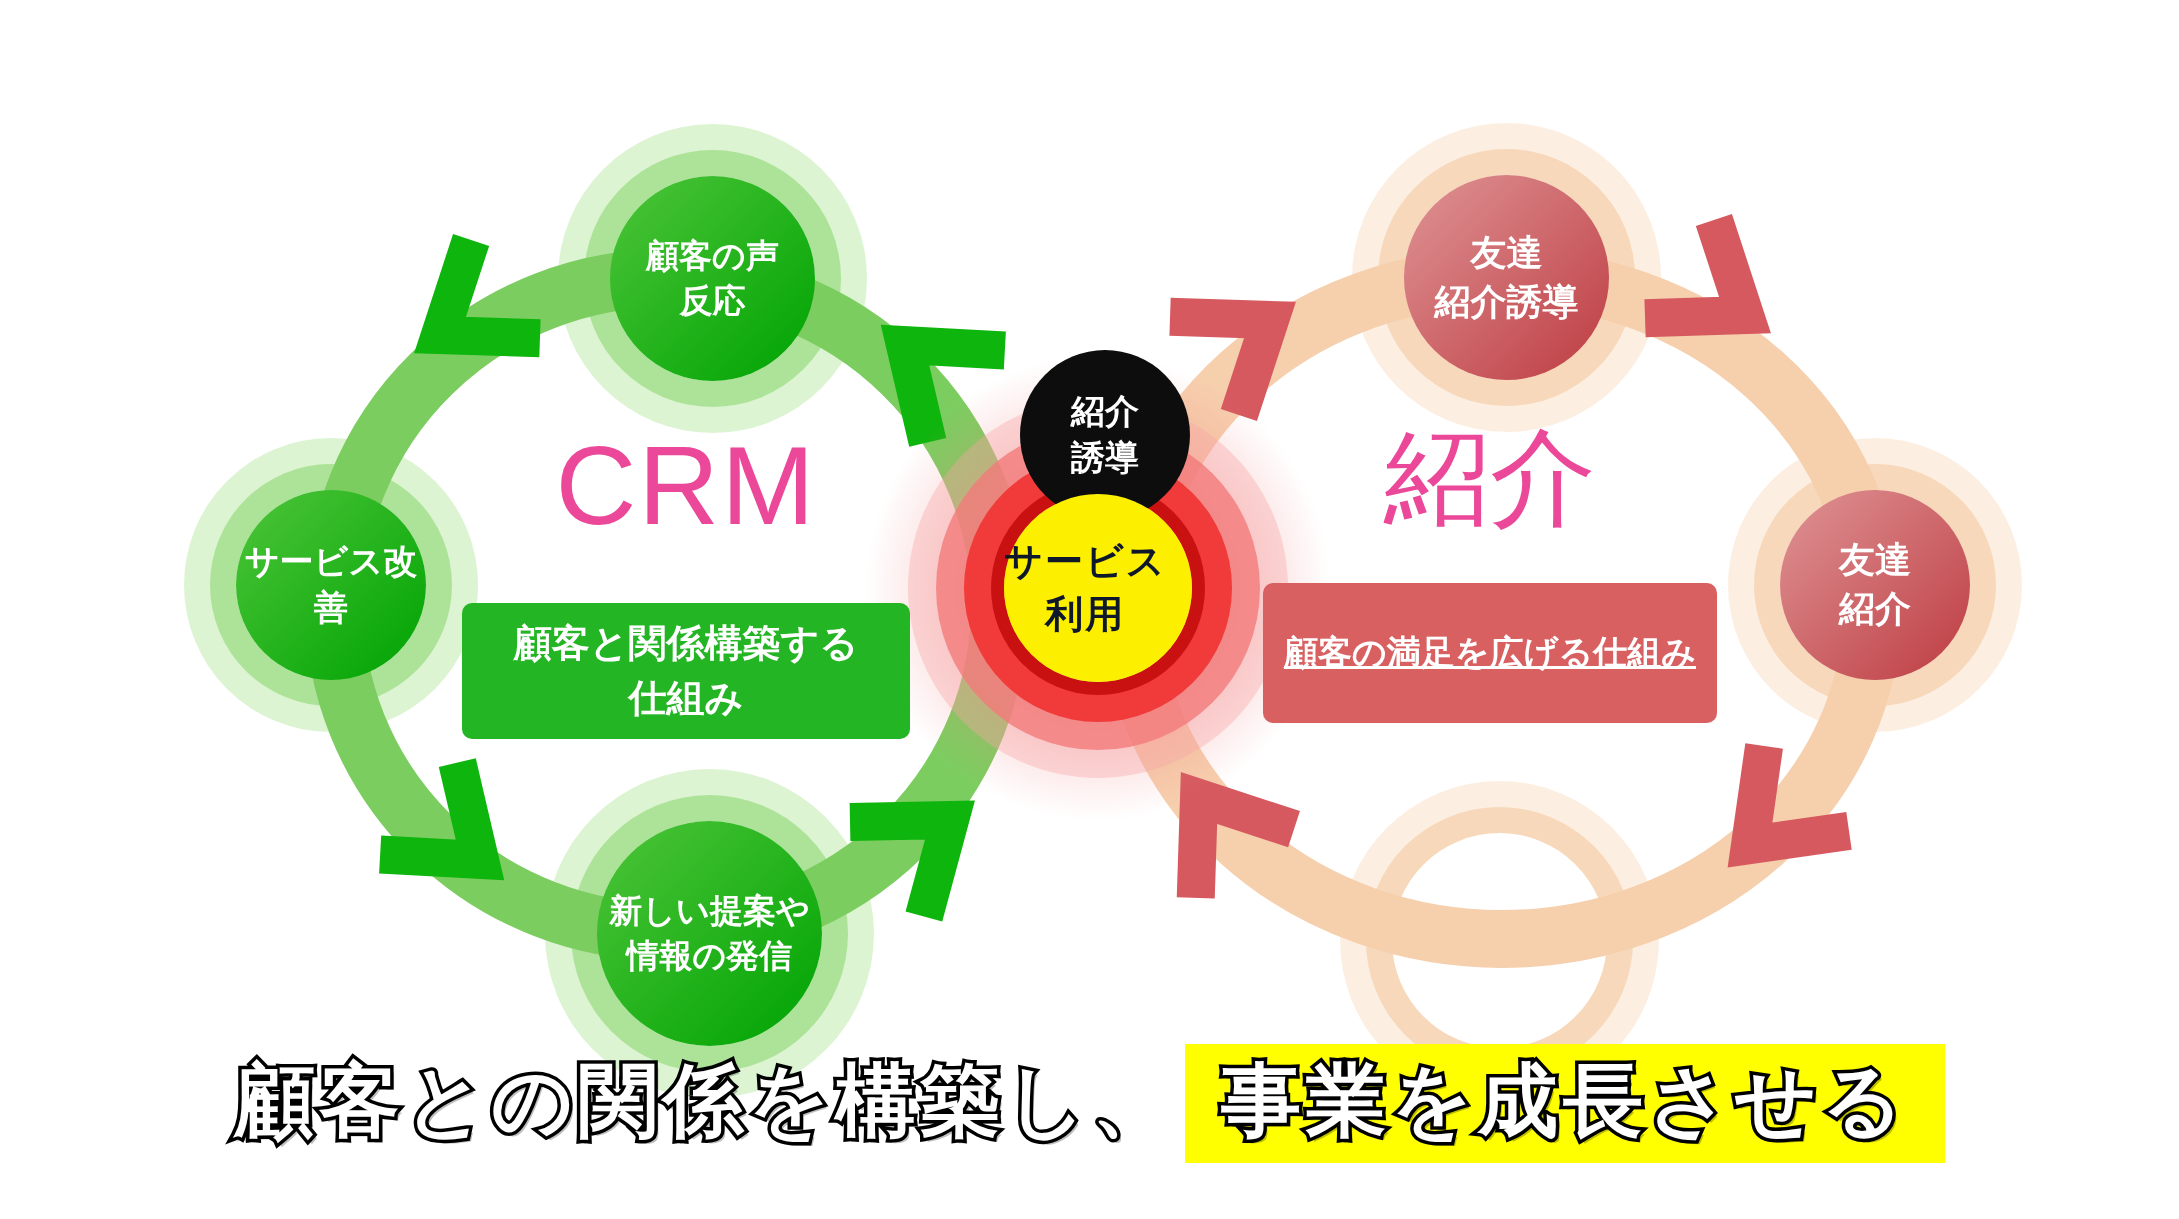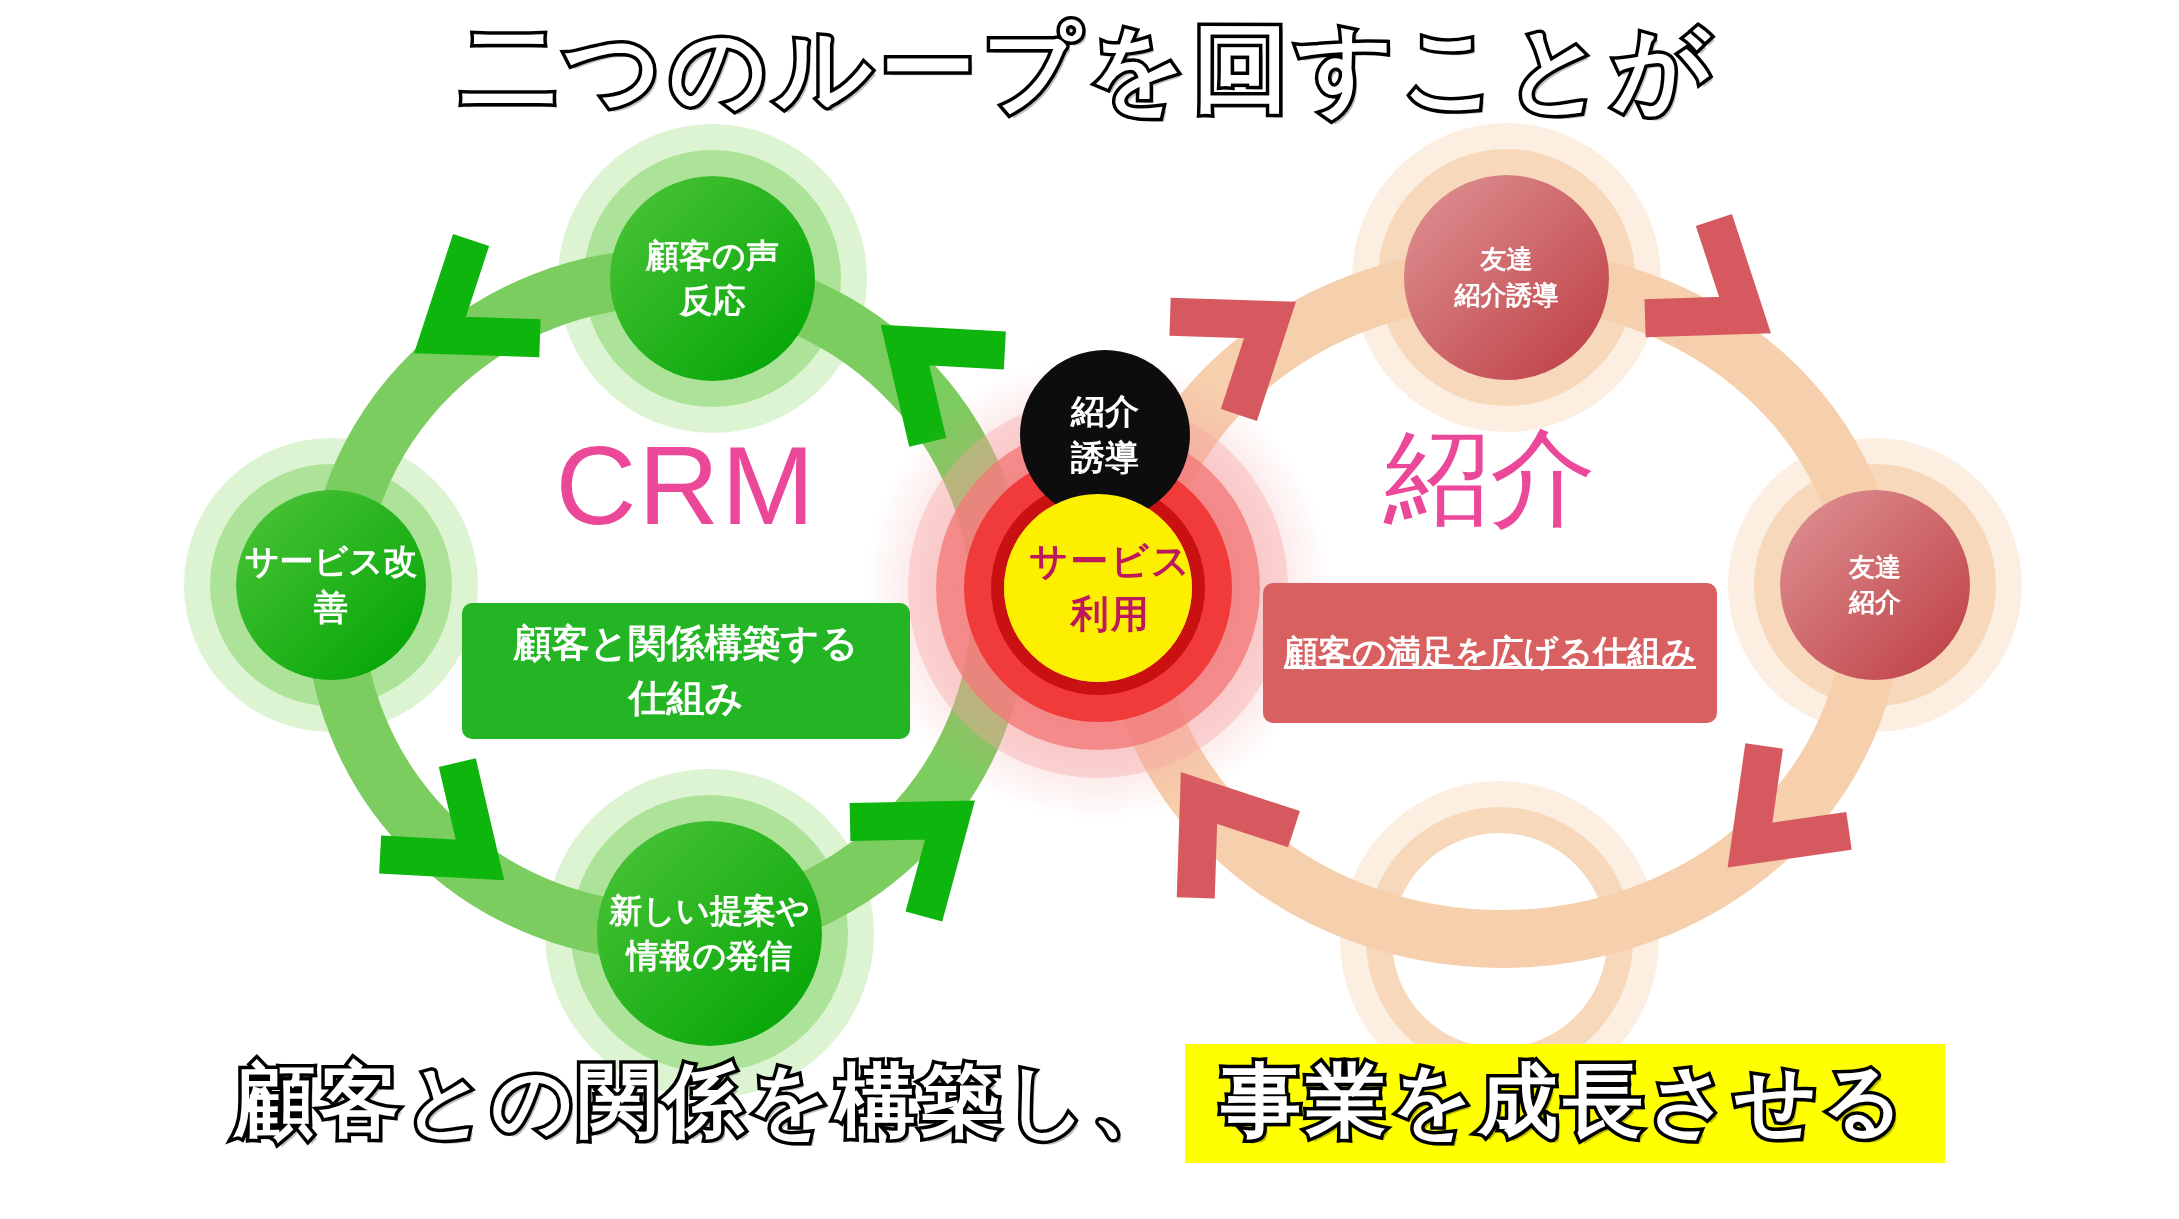--- a/index.html
+++ b/index.html
@@ -15,30 +15,30 @@
   .band{fill:none;stroke-width:58;}
   .chev{fill:none;stroke-width:38;stroke-linejoin:miter;stroke-miterlimit:6;}
 
   .glow{position:absolute;left:863px;top:353px;width:470px;height:470px;border-radius:50%;z-index:2;
         background:radial-gradient(circle,rgba(242,128,128,.40) 35%,rgba(242,128,128,0) 70%);}
 
   
   .node{position:absolute;border-radius:50%;display:flex;align-items:center;justify-content:center;
         text-align:center;color:#fff;font-weight:bold;z-index:3;white-space:pre-line;line-height:1.35;}
   .node.g{background:linear-gradient(135deg,#4ec53a 0%,#0aa80a 85%);font-size:33px;}
-  .node.r{background:linear-gradient(135deg,#df9496 0%,#c2494e 85%);font-size:26px;}
+  .node.r{background:linear-gradient(135deg,#df9496 0%,#c2494e 85%);font-size:36px;}
 
   
   .center-rings{position:absolute;left:1004px;top:494px;width:188px;height:188px;border-radius:50%;z-index:4;
         box-shadow:0 0 0 13px #c91111,0 0 0 40px #f13a3a,0 0 0 68px rgba(243,122,122,.8),0 0 0 96px rgba(247,166,166,.38);}
   .black-circle{position:absolute;left:1020px;top:350px;width:170px;height:170px;border-radius:50%;
         background:#0d0d0d;color:#fff;display:flex;align-items:center;justify-content:center;text-align:center;
         font-size:34px;font-weight:bold;line-height:1.35;white-space:pre-line;z-index:5;}
   .yellow-circle{position:absolute;left:1004px;top:494px;width:188px;height:188px;border-radius:50%;
-        background:#fcf000;color:#be185d;display:flex;align-items:center;justify-content:flex-end;text-align:center;
+        background:#fcf000;color:#0f172a;display:flex;align-items:center;justify-content:flex-start;text-align:center;
         font-size:38px;font-weight:bold;letter-spacing:2px;line-height:1.4;white-space:pre-line;z-index:6;}
 
   
   .loop-title{position:absolute;z-index:7;font-weight:400;color:#ec4899;text-align:center;line-height:1;}
   .loop-title.crm{left:462px;top:430px;width:448px;font-size:112px;letter-spacing:2px;}
   .loop-title.ref{left:1263px;top:424px;width:454px;font-size:106px;}
   .loop-box{position:absolute;z-index:7;color:#fff;font-weight:bold;display:flex;align-items:center;justify-content:center;
         text-align:center;border-radius:10px;white-space:pre-line;line-height:1.45;}
   .loop-box.crm{left:462px;top:603px;width:448px;height:136px;background:#23b523;font-size:38px;}
   .loop-box.ref{left:1263px;top:583px;width:454px;height:140px;background:#d96060;font-size:34px;text-decoration:underline;}
@@ -49,21 +49,20 @@
         font-size:95px;font-weight:900;letter-spacing:8px;}
   .tagline{position:absolute;top:1048px;left:0;width:100%;text-align:center;z-index:7;
         font-size:80px;font-weight:900;letter-spacing:5px;}
   .tagline .hl{background:#ffff00;padding:12px 36px 18px;margin-left:8px;}
 </style>
 </head>
 <body>
 
 <div class="stage">
 
-  <div class="main-title outlined">二つのループを回すことが</div>
 
   <div class="halo g" style="left:610px;top:176px;width:205px;height:205px;"></div>
   <div class="halo g" style="left:236px;top:490px;width:190px;height:190px;"></div>
   <div class="halo g" style="left:597px;top:821px;width:225px;height:225px;"></div>
   <div class="halo r" style="left:1404px;top:175px;width:205px;height:205px;"></div>
   <div class="halo r" style="left:1780px;top:490px;width:190px;height:190px;"></div>
   <div class="halo r" style="left:1392px;top:833px;width:215px;height:215px;"></div>
 
   <svg class="rings" width="2179" height="1219" viewBox="0 0 2179 1219">
     <ellipse class="band" cx="667" cy="605" rx="333" ry="327" stroke="#7ccd60"></ellipse>

